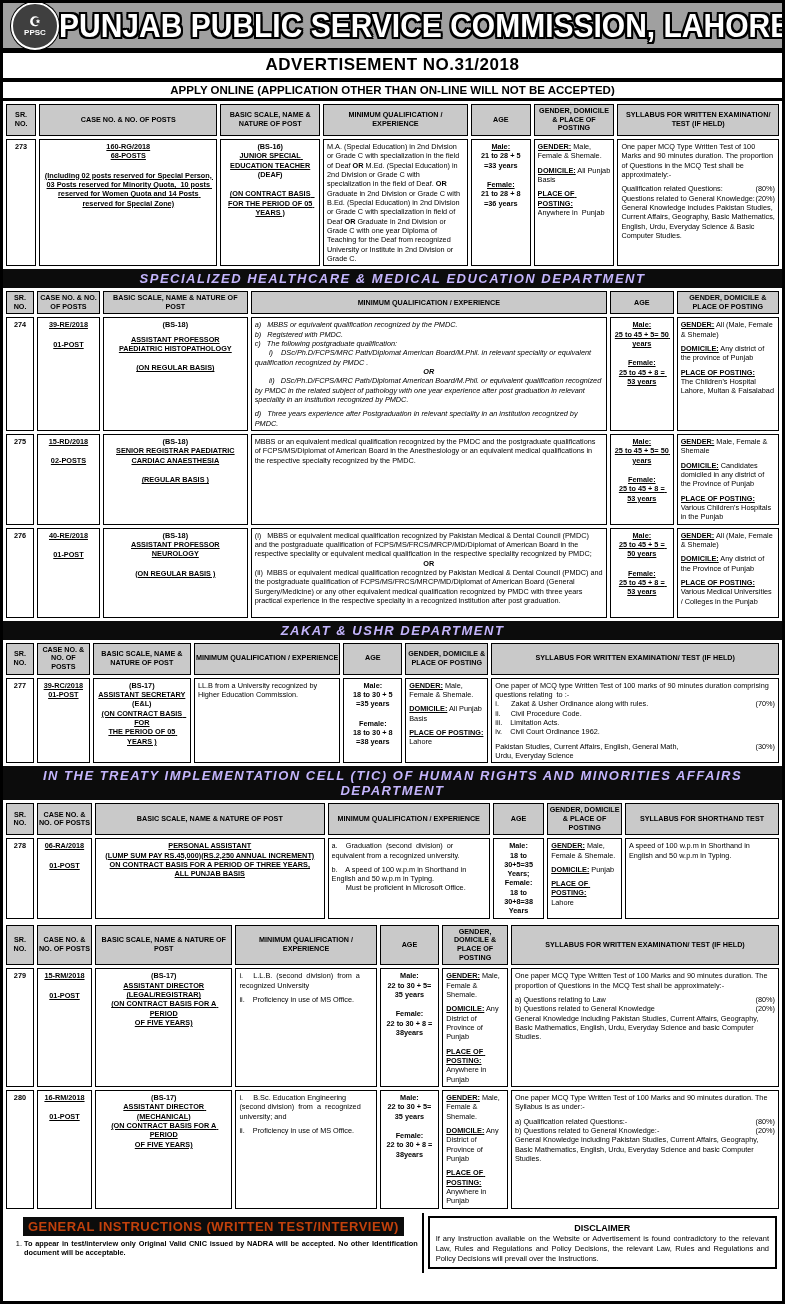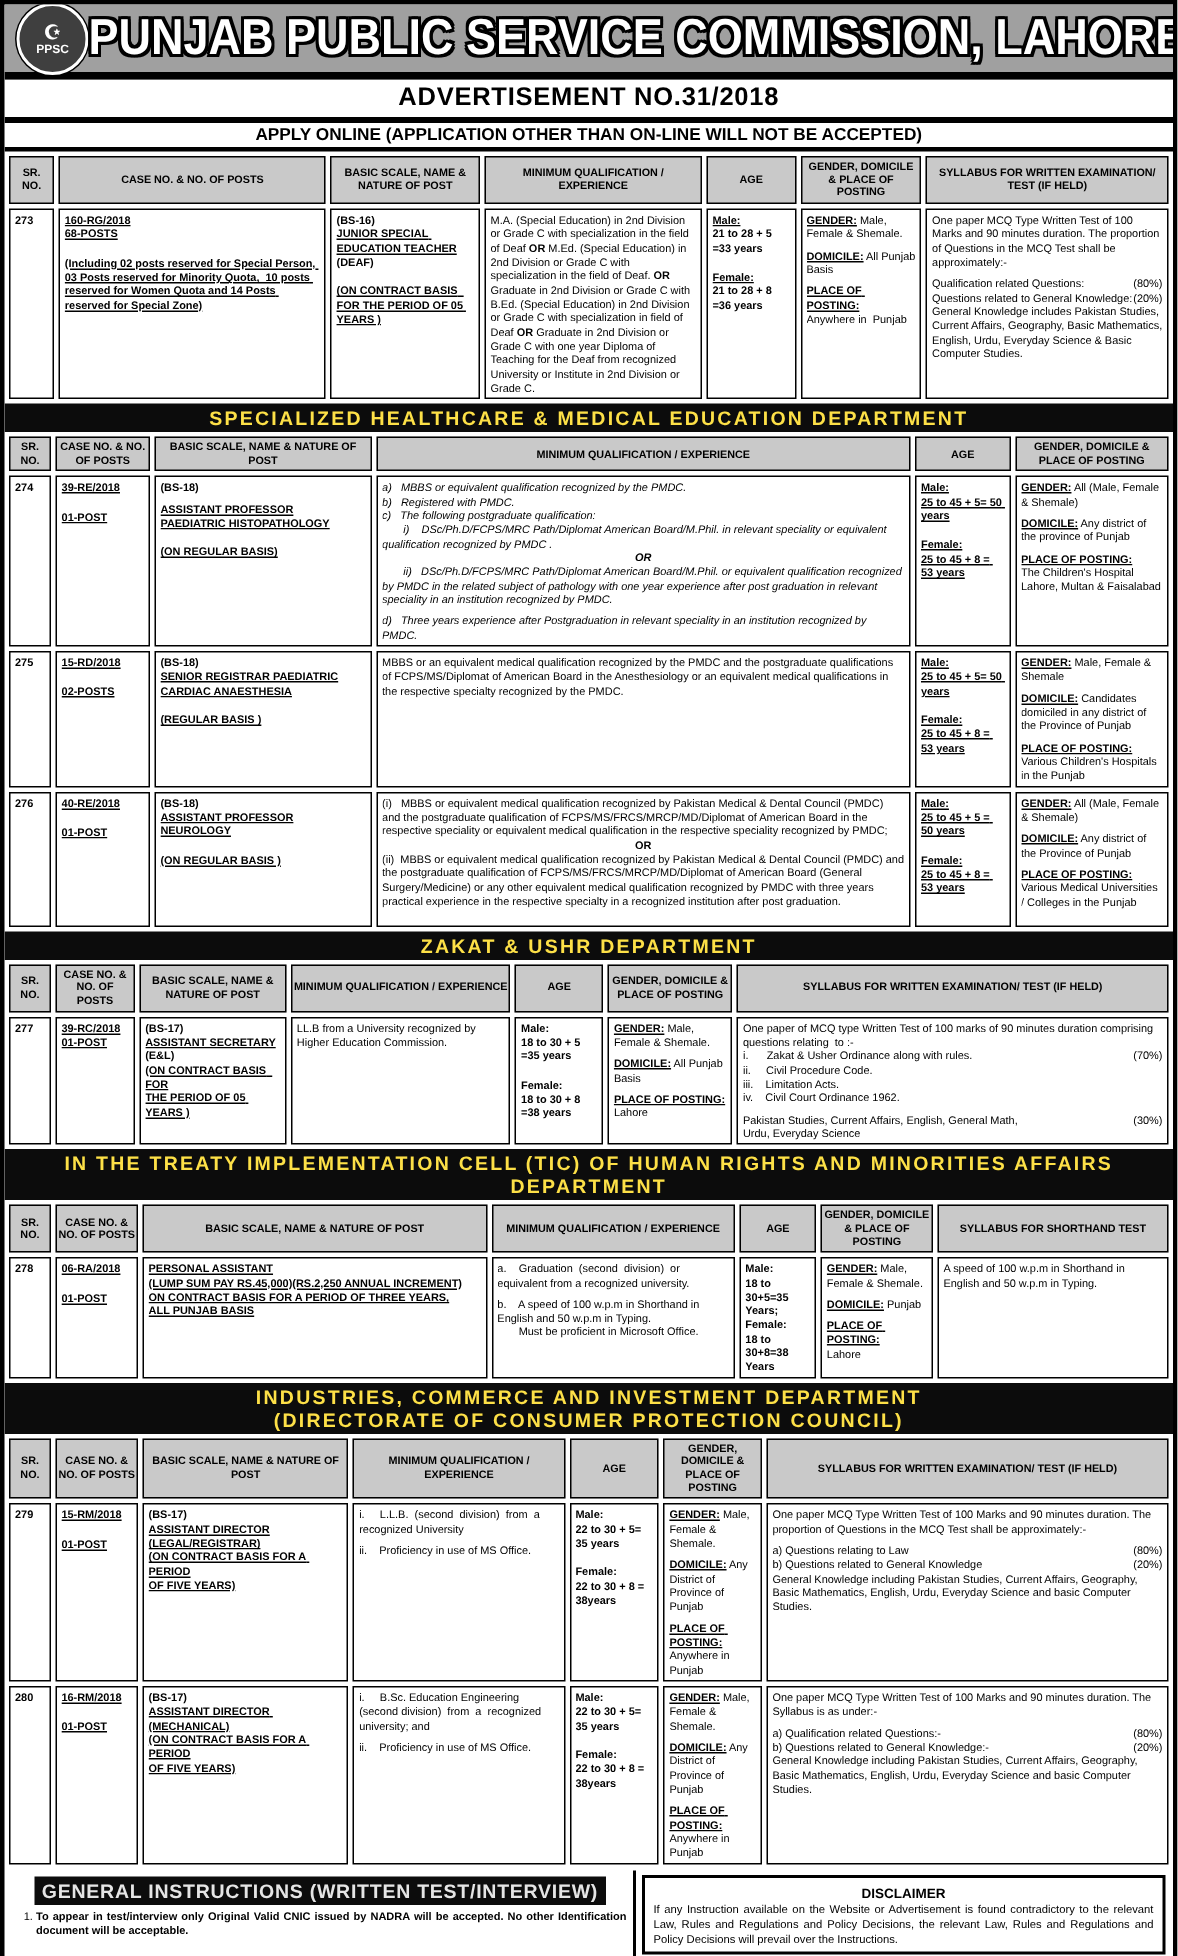--- a/index.html
+++ b/index.html
@@ -7,35 +7,35 @@
   
   .masthead{display:flex;align-items:center;background:#a0a0a0;height:50px;padding:2px 8px;box-sizing:border-box;border-bottom:5px solid #000;}
   .logo{flex:0 0 auto;width:44px;height:44px;border-radius:50%;background:#3f3f3f;border:2px solid #fff;box-shadow:0 0 0 1px #000;color:#fff;display:flex;flex-direction:column;align-items:center;justify-content:center;font-size:8px;font-weight:bold;line-height:1;}
   .logo .crescent{font-size:13px;margin-bottom:1px;}
   .org-title{flex:1;text-align:center;font-size:30px;font-weight:800;color:#fff;white-space:nowrap;transform:scaleY(1.12);
     text-shadow:-2px -2px 0 #000,2px -2px 0 #000,-2px 2px 0 #000,2px 2px 0 #000,0 2px 0 #000,2px 0 0 #000,0 -2px 0 #000,-2px 0 0 #000;}
   .adv-strip{text-align:center;font-weight:800;font-size:17px;padding:2px 0 3px;border-bottom:4px solid #000;letter-spacing:.5px;}
   .apply-strip{text-align:center;font-weight:800;font-size:11.5px;padding:2px 0;border-bottom:3px solid #000;}
   
   .secbar{text-align:center;font-weight:800;}
-  .secbar.dark{background:#0c0c0c;color:#fde047;font-size:13px;letter-spacing:1.5px;padding:2px 0;}
+  .secbar.dark{background:#0c0c0c;color:#c4b5fd;font-size:13px;letter-spacing:1.5px;padding:2px 0;font-style:italic;}
   .secbar.light{background:#dedede;color:#000;font-size:11.5px;padding:1px 0;border-bottom:2px solid #000;letter-spacing:.5px;}
   
   table.adv{width:100%;border-collapse:separate;border-spacing:3px;table-layout:fixed;font-size:7.3px;}
   table.adv th{background:#c9c9c9;border:1px solid #000;font-size:7.2px;font-weight:bold;padding:2px 1px;vertical-align:middle;line-height:1.2;}
   table.adv td{border:1px solid #000;vertical-align:top;padding:2px 3px;line-height:1.28;background:#fff;}
-  td.ac{text-align:left;} td.al{text-align:left;}
+  td.ac{text-align:center;} td.al{text-align:left;}
   .line{white-space:pre-wrap;overflow:hidden;}
   .line.ctr{text-align:center;}
   .gap{height:5px;}
   .b{font-weight:bold;} .u{text-decoration:underline;} .fr{float:right;}
   
   .bottom{display:flex;align-items:stretch;margin-top:1px;}
   .gi{width:54%;box-sizing:border-box;padding:2px 4px 4px 6px;border-right:2px solid #000;}
-  .gi-bar{background:#0c0c0c;color:#e5e5e5;font-weight:800;font-size:13px;text-align:center;margin:2px 14px 3px;padding:2px 0;letter-spacing:.5px;}
+  .gi-bar{background:#0c0c0c;color:#c2410c;font-weight:800;font-size:13px;text-align:center;margin:2px 14px 3px;padding:2px 0;letter-spacing:.5px;}
   .gi ol{margin:0;padding-left:15px;font-size:7.35px;line-height:1.34;}
   .gi ol li{margin-bottom:3px;text-align:justify;}
   .rp{width:46%;box-sizing:border-box;padding:3px 5px 4px 4px;display:flex;flex-direction:column;}
   .rp-box{border:2px solid #000;padding:3px 6px;font-size:7.5px;line-height:1.32;text-align:justify;}
   .rp-title{text-align:center;font-weight:800;font-size:9px;margin-top:2px;}
 </style>
 </head>
 <body>
 
 <div id="page">
@@ -389,24 +389,20 @@
               <div class="gap" style="height: 5px;"></div>
               <div class="line"><span class="b u">PLACE OF POSTING:</span></div>
               <div class="line"><span>Lahore</span></div>
             </td>
             <td class="al" style="height: 62px;">
               <div class="line"><span>A speed of 100 w.p.m in Shorthand in English and 50 w.p.m in Typing.</span></div>
             </td>
           </tr>
         </tbody>
       </table>
-      <div class="secbar dark">
-        <div>INDUSTRIES, COMMERCE AND INVESTMENT DEPARTMENT</div>
-        <div>(DIRECTORATE OF CONSUMER PROTECTION COUNCIL)</div>
-      </div>
       <table class="adv">
         <colgroup>
           <col style="width: 3.7%;">
           <col style="width: 7.3%;">
           <col style="width: 18.2%;">
           <col style="width: 18.7%;">
           <col style="width: 7.9%;">
           <col style="width: 8.7%;">
           <col style="width: 35.5%;">
         </colgroup>

